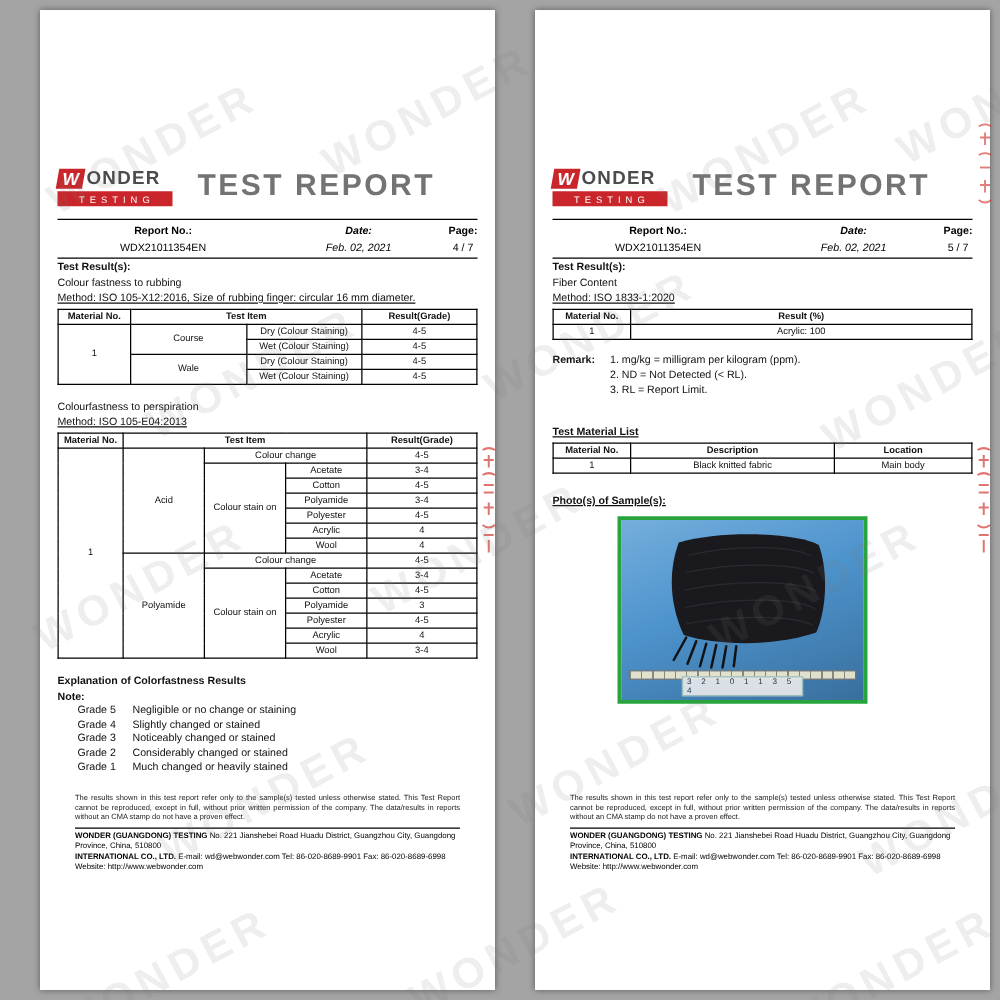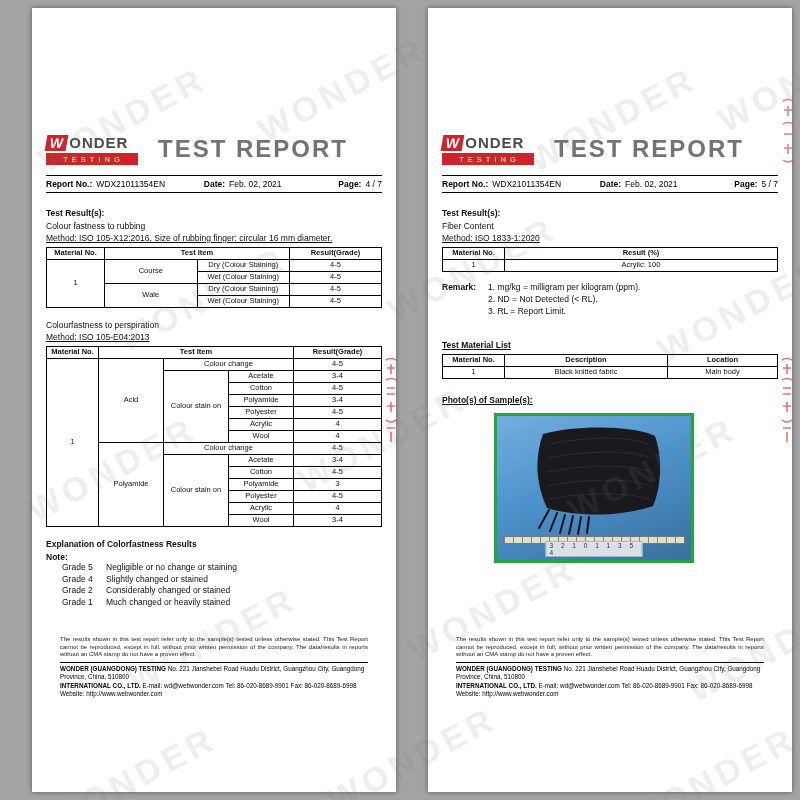--- a/index.html
+++ b/index.html
@@ -41,23 +41,23 @@
     letter-spacing:4px; text-align:center; padding:1.5px 0 1px 3px; width:92px;
   }
   .report-title {
     flex:1; text-align:center; font-size:24px; font-weight:bold;
     letter-spacing:2px; color:#737373; padding-right:18px;
   }
   .meta-row {
     display:flex; align-items:center; font-size:8.5px;
     border-top:1.6px solid #000; border-bottom:1px solid #000; padding:3px 0;
   }
-  .meta-group { display:flex; gap:4px; align-items:center; }
+  .meta-group { display:flex; gap:4px; align-items:center;flex-direction:column; }
   .meta-row .lbl { font-weight:bold; }
-  .mg1 { flex:1.35; } .mg2 { flex:1.15; }
+  .mg1 { flex:1.35; } .mg2 { flex:1.15;font-style:italic; }
 
   
   .content { position:absolute; top:200px; left:0; right:0; font-size:8.5px; color:#111; }
   .bold { font-weight:bold; }
   .sec-label { font-weight:bold; margin-bottom:3px; }
   .sec-title { margin-bottom:2px; }
   .sec-method { text-decoration:underline; margin-bottom:4px; }
   .sec-gap { height:12px; }
 
   table.tbl { border-collapse:collapse; width:100%; font-size:7.5px; table-layout:fixed; }
@@ -254,20 +254,24 @@
       <div class="note-block">
         <div class="bold" style="margin:3px 0 3px 0">Explanation of Colorfastness Results</div>
         <div class="bold">Note:</div>
         <div class="note-line">
           <span class="note-grade">Grade 5</span>
           <span>Negligible or no change or staining</span>
         </div>
         <div class="note-line">
           <span class="note-grade">Grade 4</span>
           <span>Slightly changed or stained</span>
+        </div>
+        <div class="note-line">
+          <span class="note-grade">Grade 3</span>
+          <span>Noticeably changed or stained</span>
         </div>
         <div class="note-line">
           <span class="note-grade">Grade 2</span>
           <span>Considerably changed or stained</span>
         </div>
         <div class="note-line">
           <span class="note-grade">Grade 1</span>
           <span>Much changed or heavily stained</span>
         </div>
       </div>

